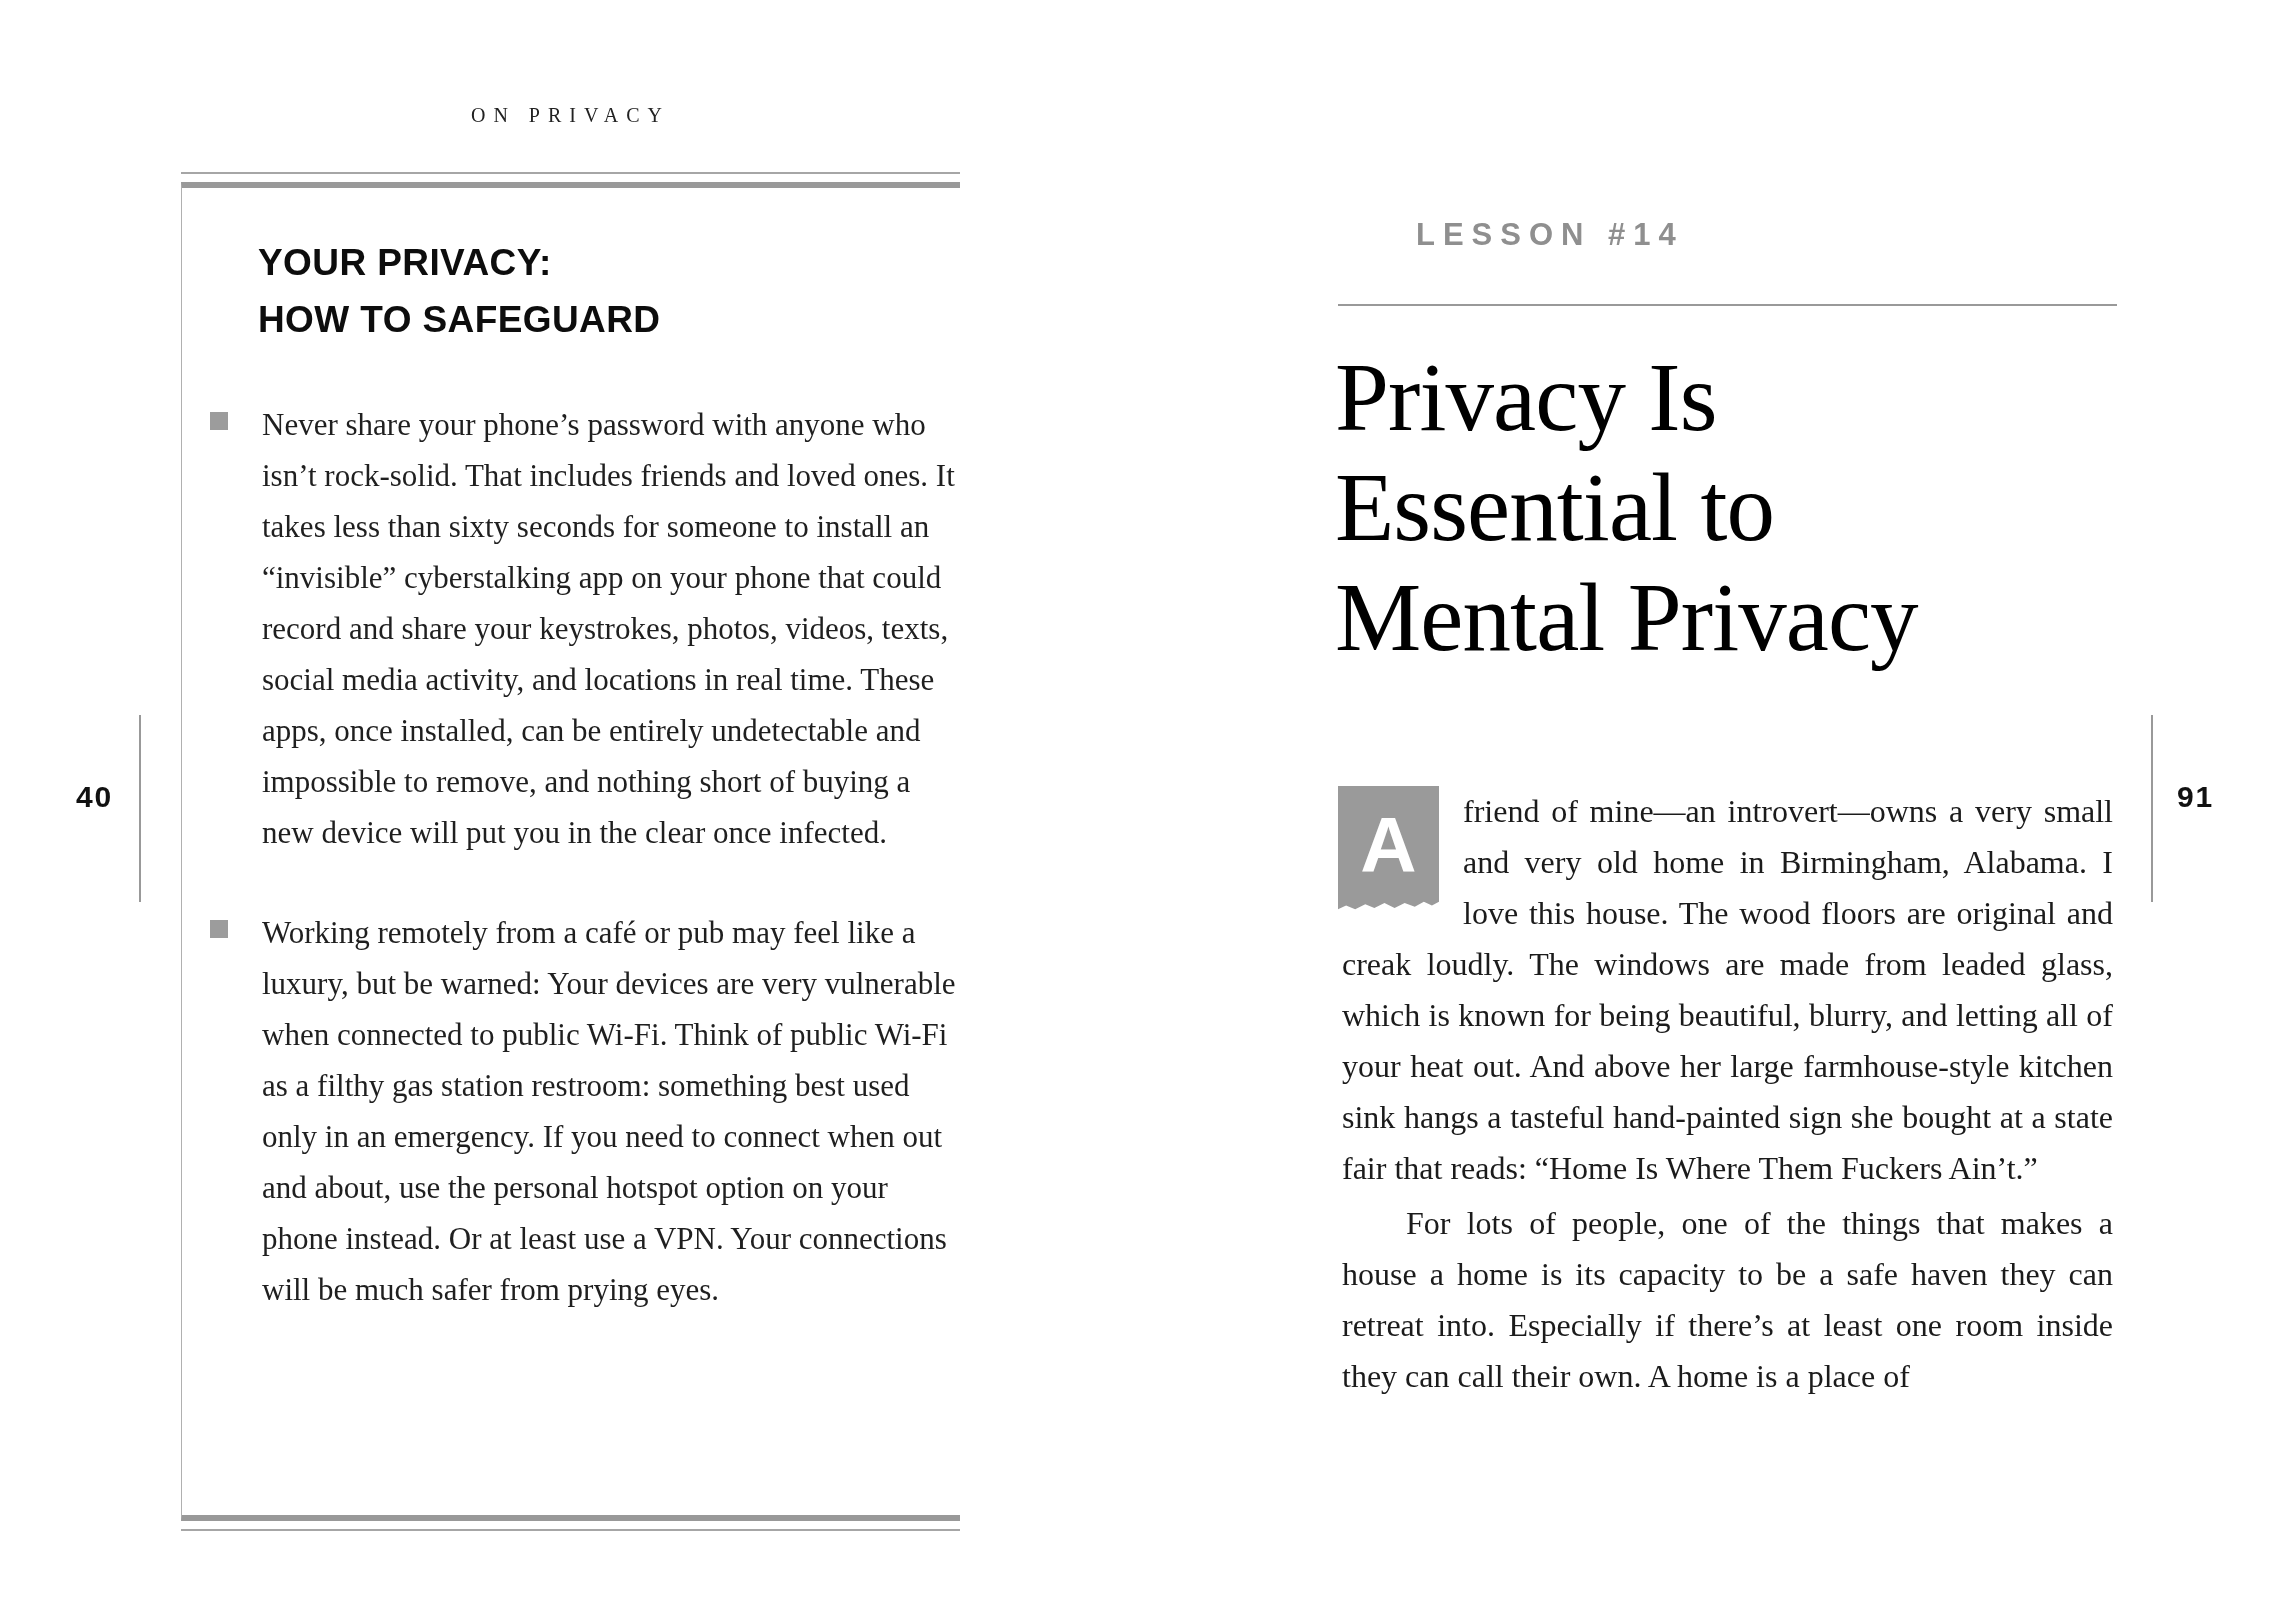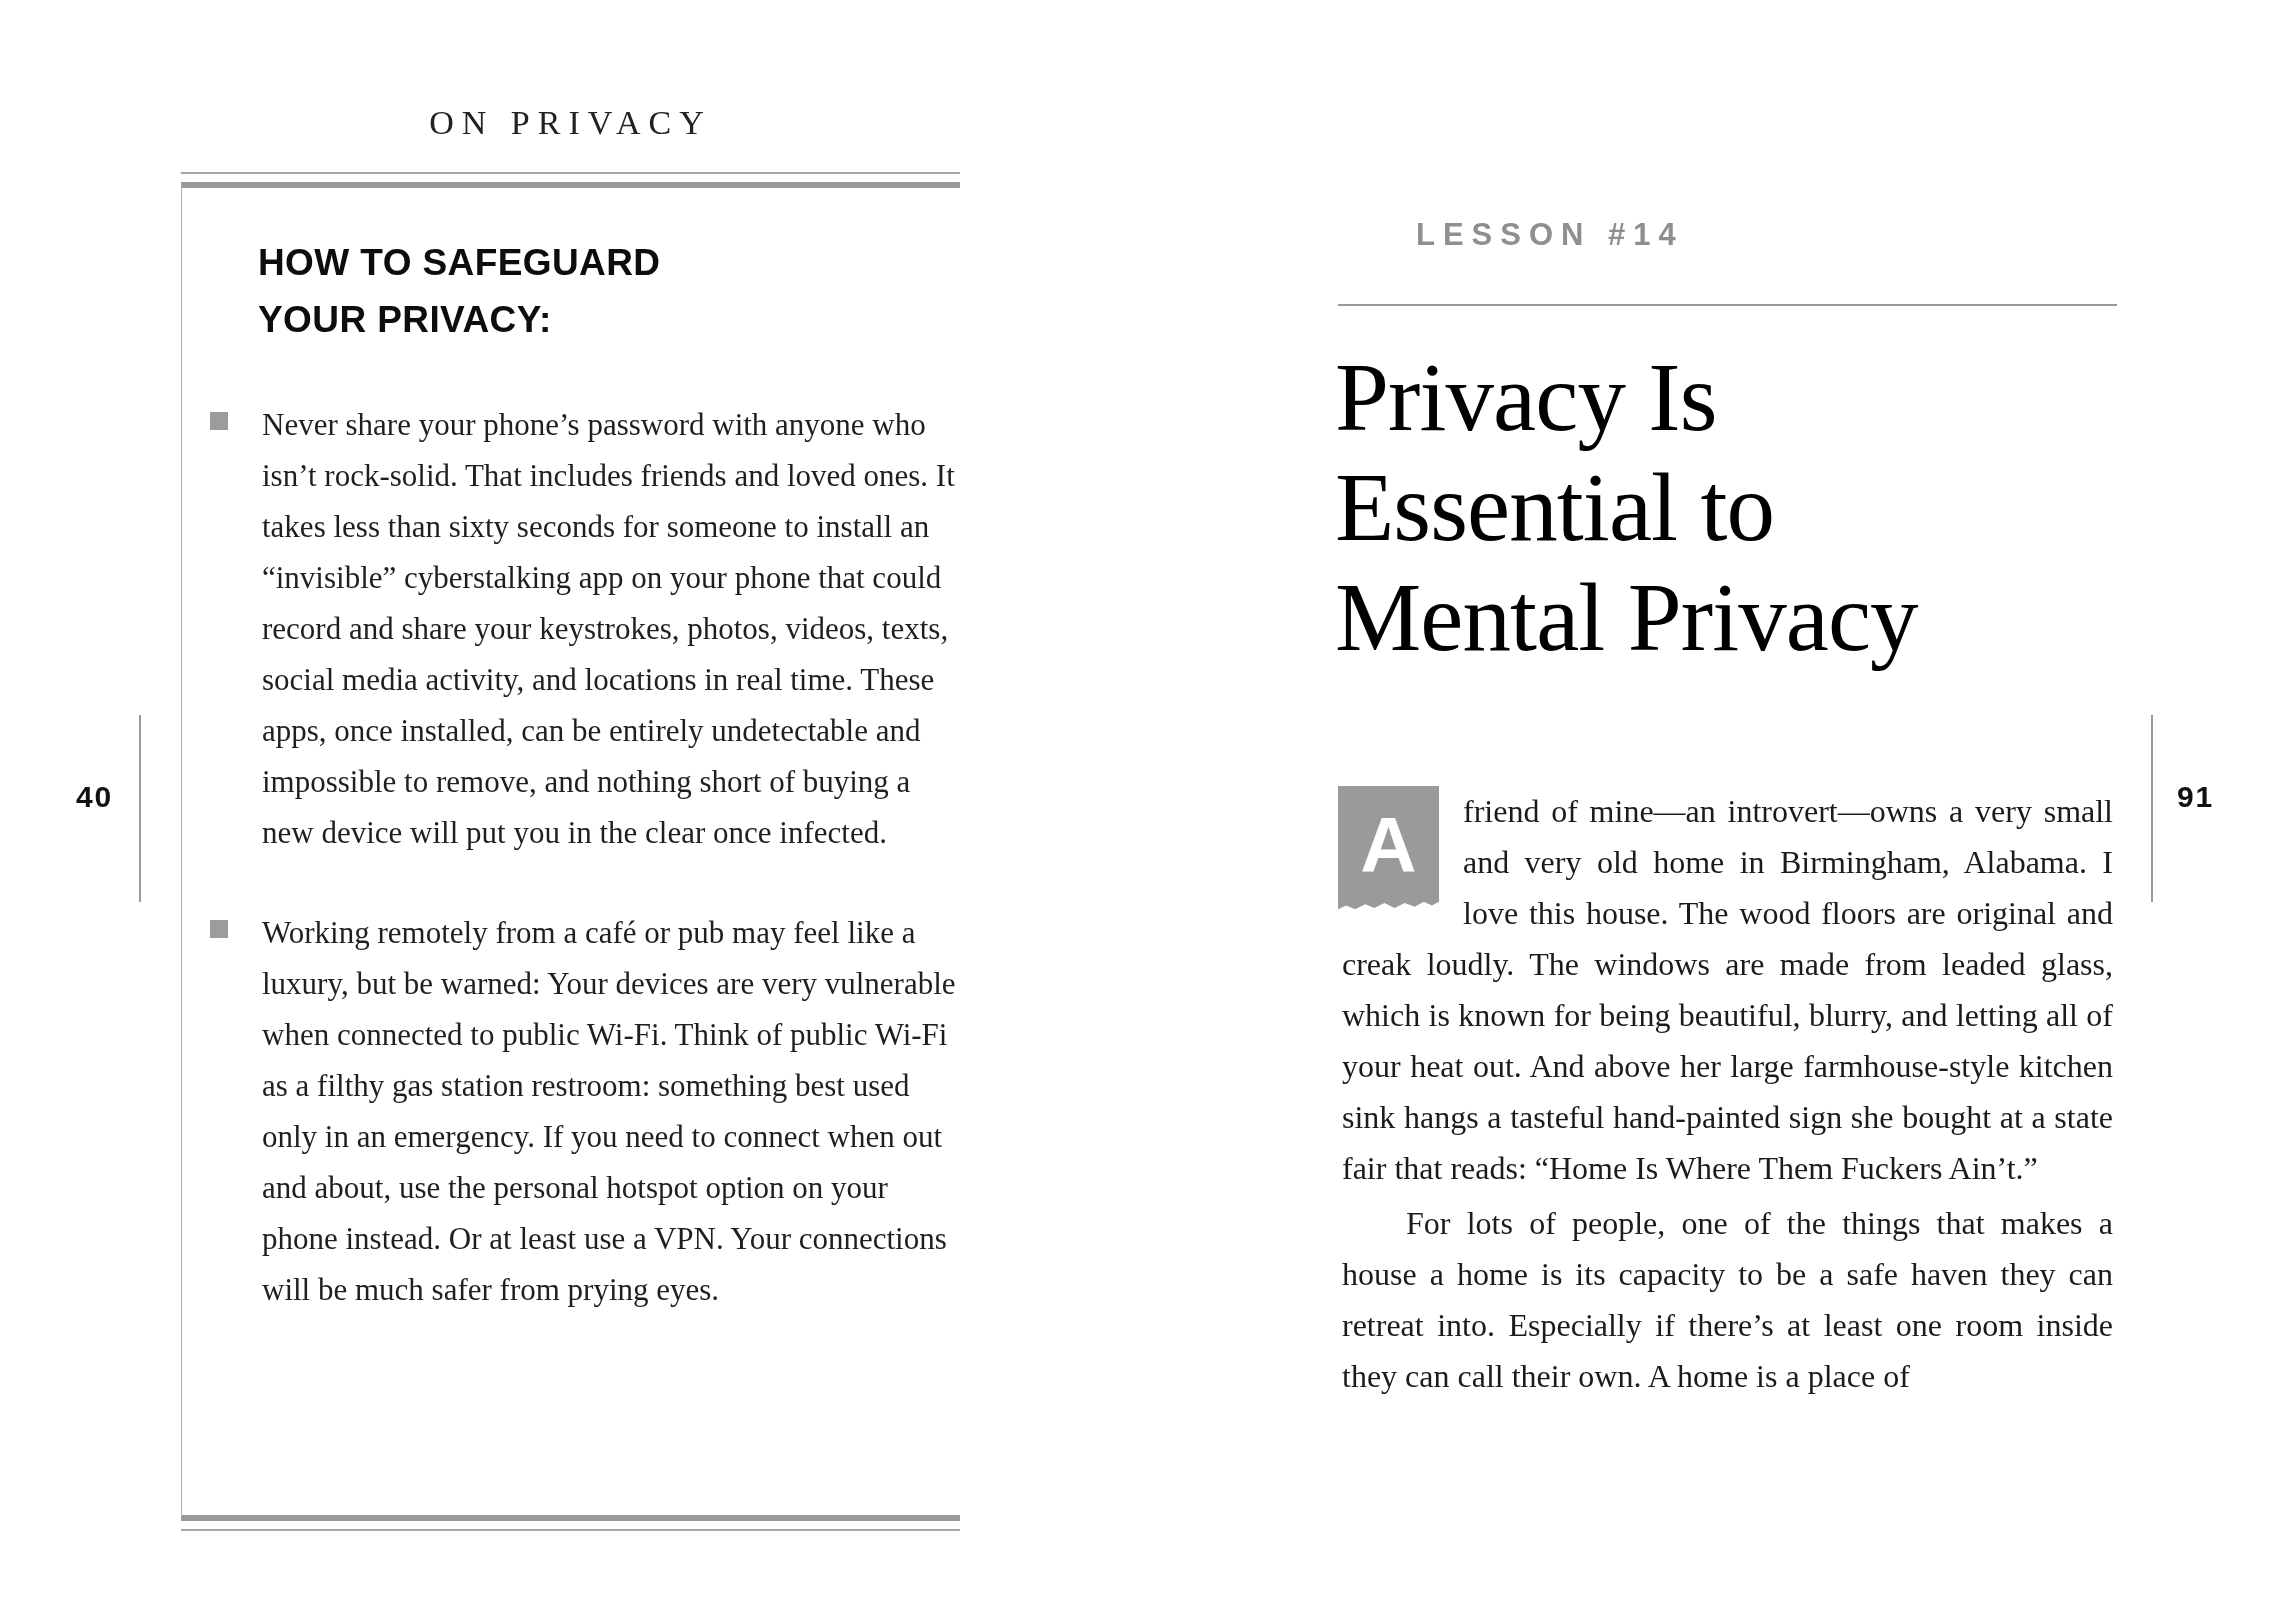--- a/index.html
+++ b/index.html
@@ -17,21 +17,21 @@
   }
 
   
   .running-head {
     position: absolute;
     left: 181px;
     top: 104px;
     width: 779px;
     text-align: center;
     font-family: "Liberation Serif", serif;
-    font-size: 34px;
+    font-size: 20px;
     letter-spacing: 8px;
     color: #222222;
   }
   .box-outer {
     position: absolute;
     left: 181px;
     top: 172px;
     width: 779px;
   }
   .thin-rule {
@@ -177,22 +177,22 @@
 <body>
 
 <div class="spread">
 
   <div class="running-head">ON PRIVACY</div>
 
   <div class="box-outer">
     <div class="thin-rule"></div>
     <div class="safeguard-box">
       <h2 class="box-heading">
+        <span>YOUR PRIVACY:</span>
         <span>HOW TO SAFEGUARD</span>
-        <span>YOUR PRIVACY:</span>
       </h2>
       <ul class="bullet-list">
         <li class="bullet-item">
           <span class="bullet-square"></span>
           <p class="bullet-text">Never share your phone’s password with anyone who isn’t rock-solid. That includes friends and loved ones. It takes less than sixty seconds for someone to install an “invisible” cyberstalking app on your phone that could record and share your keystrokes, photos, videos, texts, social media activity, and locations in real time. These apps, once installed, can be entirely undetectable and impossible to remove, and nothing short of buying a new device will put you in the clear once infected.</p>
         </li>
         <li class="bullet-item">
           <span class="bullet-square"></span>
           <p class="bullet-text">Working remotely from a café or pub may feel like a luxury, but be warned: Your devices are very vulnerable when connected to public Wi-Fi. Think of public Wi-Fi as a filthy gas station restroom: something best used only in an emergency. If you need to connect when out and about, use the personal hotspot option on your phone instead. Or at least use a VPN. Your connections will be much safer from prying eyes.</p>
         </li>

